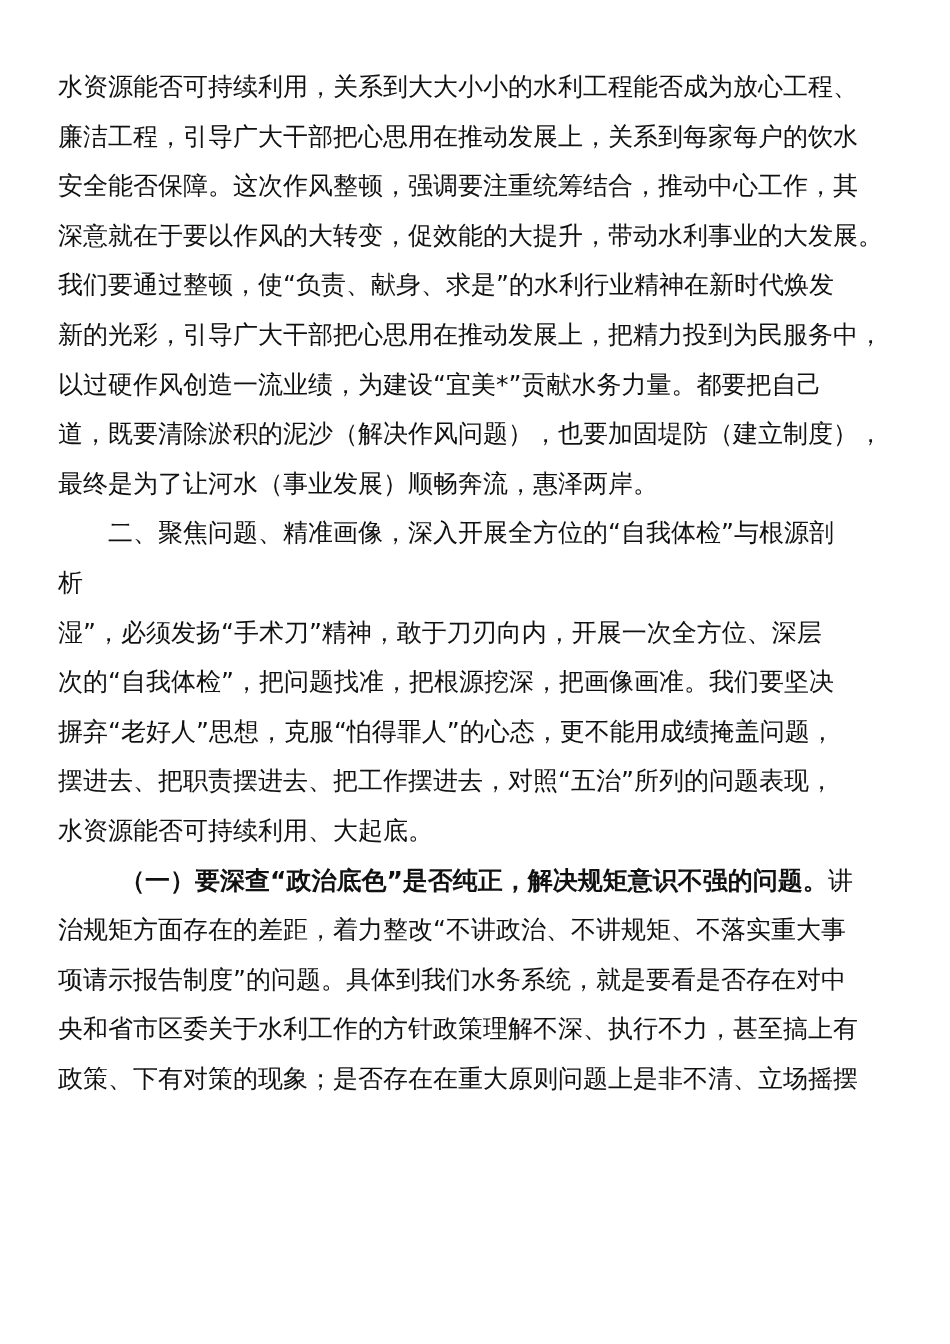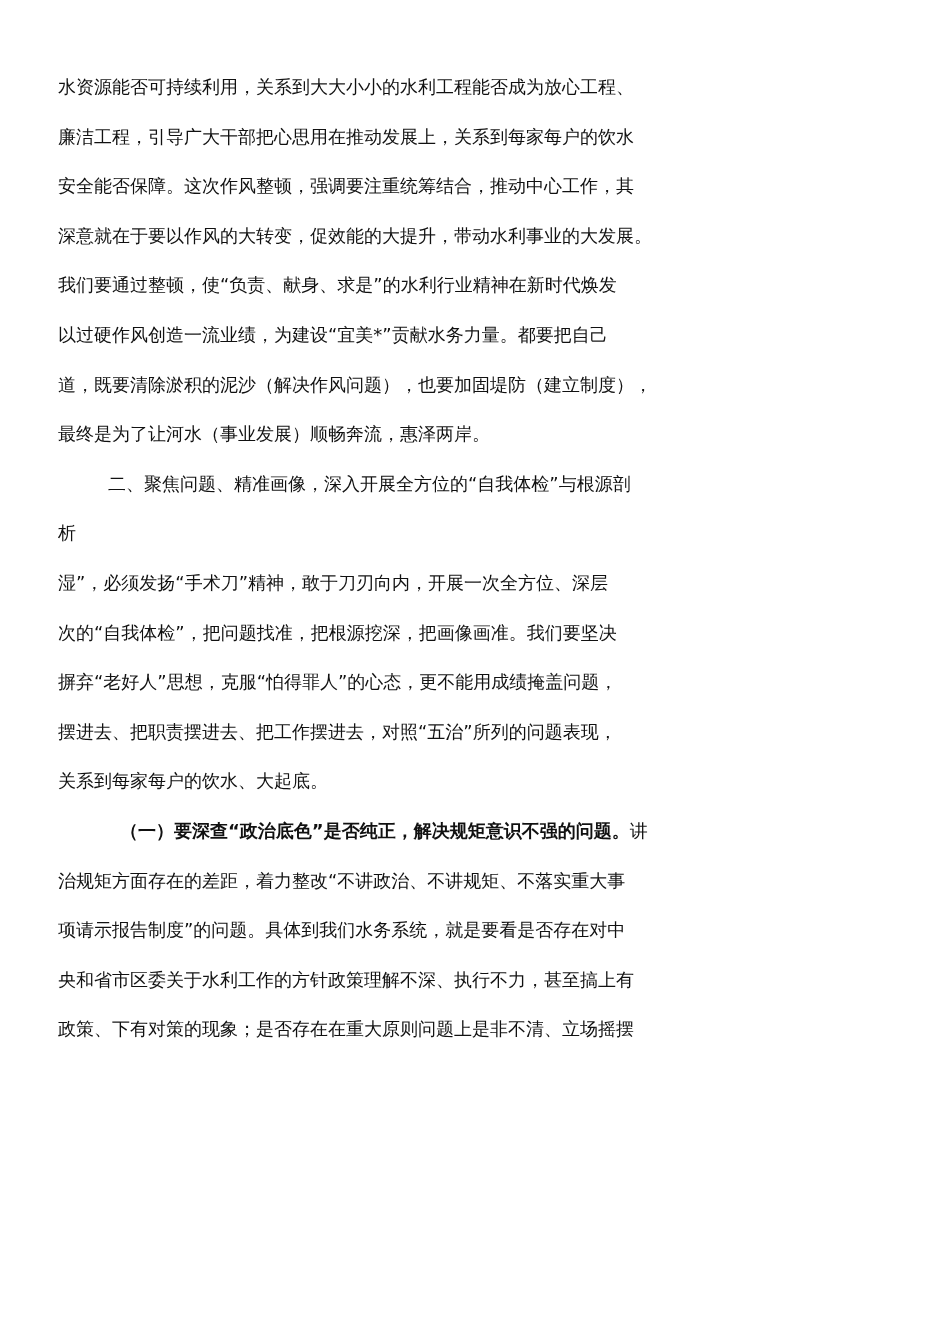--- a/index.html
+++ b/index.html
@@ -12,21 +12,21 @@
       height: 1344px;
       overflow: hidden;
       position: relative;
     }
     .page {
       position: absolute;
       left: 58px;
       top: 62px;
       width: 836px;
       font-family: "DejaVu Sans", "Liberation Sans", sans-serif;
-      font-size: 18px;
+      font-size: 25px;
       color: #111111;
       line-height: 49.6px;
     }
     .line {
       display: block;
       white-space: nowrap;
       height: 49.6px;
       letter-spacing: 0px;
     }
     .indent {
@@ -43,36 +43,37 @@
 <body>
 
 <div class="page">
 
   <div>
     <span class="line">水资源能否可持续利用，关系到大大小小的水利工程能否成为放心工程、</span>
     <span class="line">廉洁工程，引导广大干部把心思用在推动发展上，关系到每家每户的饮水</span>
     <span class="line">安全能否保障。这次作风整顿，强调要注重统筹结合，推动中心工作，其</span>
     <span class="line">深意就在于要以作风的大转变，促效能的大提升，带动水利事业的大发展。</span>
     <span class="line">我们要通过整顿，使“负责、献身、求是”的水利行业精神在新时代焕发</span>
+    <span class="line">新的光彩，引导广大干部把心思用在推动发展上，把精力投到为民服务中，</span>
     <span class="line">以过硬作风创造一流业绩，为建设“宜美*”贡献水务力量。都要把自己</span>
     <span class="line">道，既要清除淤积的泥沙（解决作风问题），也要加固堤防（建立制度），</span>
     <span class="line">最终是为了让河水（事业发展）顺畅奔流，惠泽两岸。</span>
   </div>
 
   <div>
     <span class="line indent">二、聚焦问题、精准画像，深入开展全方位的“自我体检”与根源剖</span>
     <span class="line">析</span>
   </div>
 
   <div>
     <span class="line">湿”，必须发扬“手术刀”精神，敢于刀刃向内，开展一次全方位、深层</span>
     <span class="line">次的“自我体检”，把问题找准，把根源挖深，把画像画准。我们要坚决</span>
     <span class="line">摒弃“老好人”思想，克服“怕得罪人”的心态，更不能用成绩掩盖问题，</span>
     <span class="line">摆进去、把职责摆进去、把工作摆进去，对照“五治”所列的问题表现，</span>
-    <span class="line">关系到每家每户的饮水、大起底。</span>
+    <span class="line">水资源能否可持续利用、大起底。</span>
   </div>
 
   <div>
     <span class="line indent-bold"><span class="bold">（一）要深查“政治底色”是否纯正，解决规矩意识不强的问题。</span><span>讲</span></span>
     <span class="line">治规矩方面存在的差距，着力整改“不讲政治、不讲规矩、不落实重大事</span>
     <span class="line">项请示报告制度”的问题。具体到我们水务系统，就是要看是否存在对中</span>
     <span class="line">央和省市区委关于水利工作的方针政策理解不深、执行不力，甚至搞上有</span>
     <span class="line">政策、下有对策的现象；是否存在在重大原则问题上是非不清、立场摇摆</span>
   </div>
 

